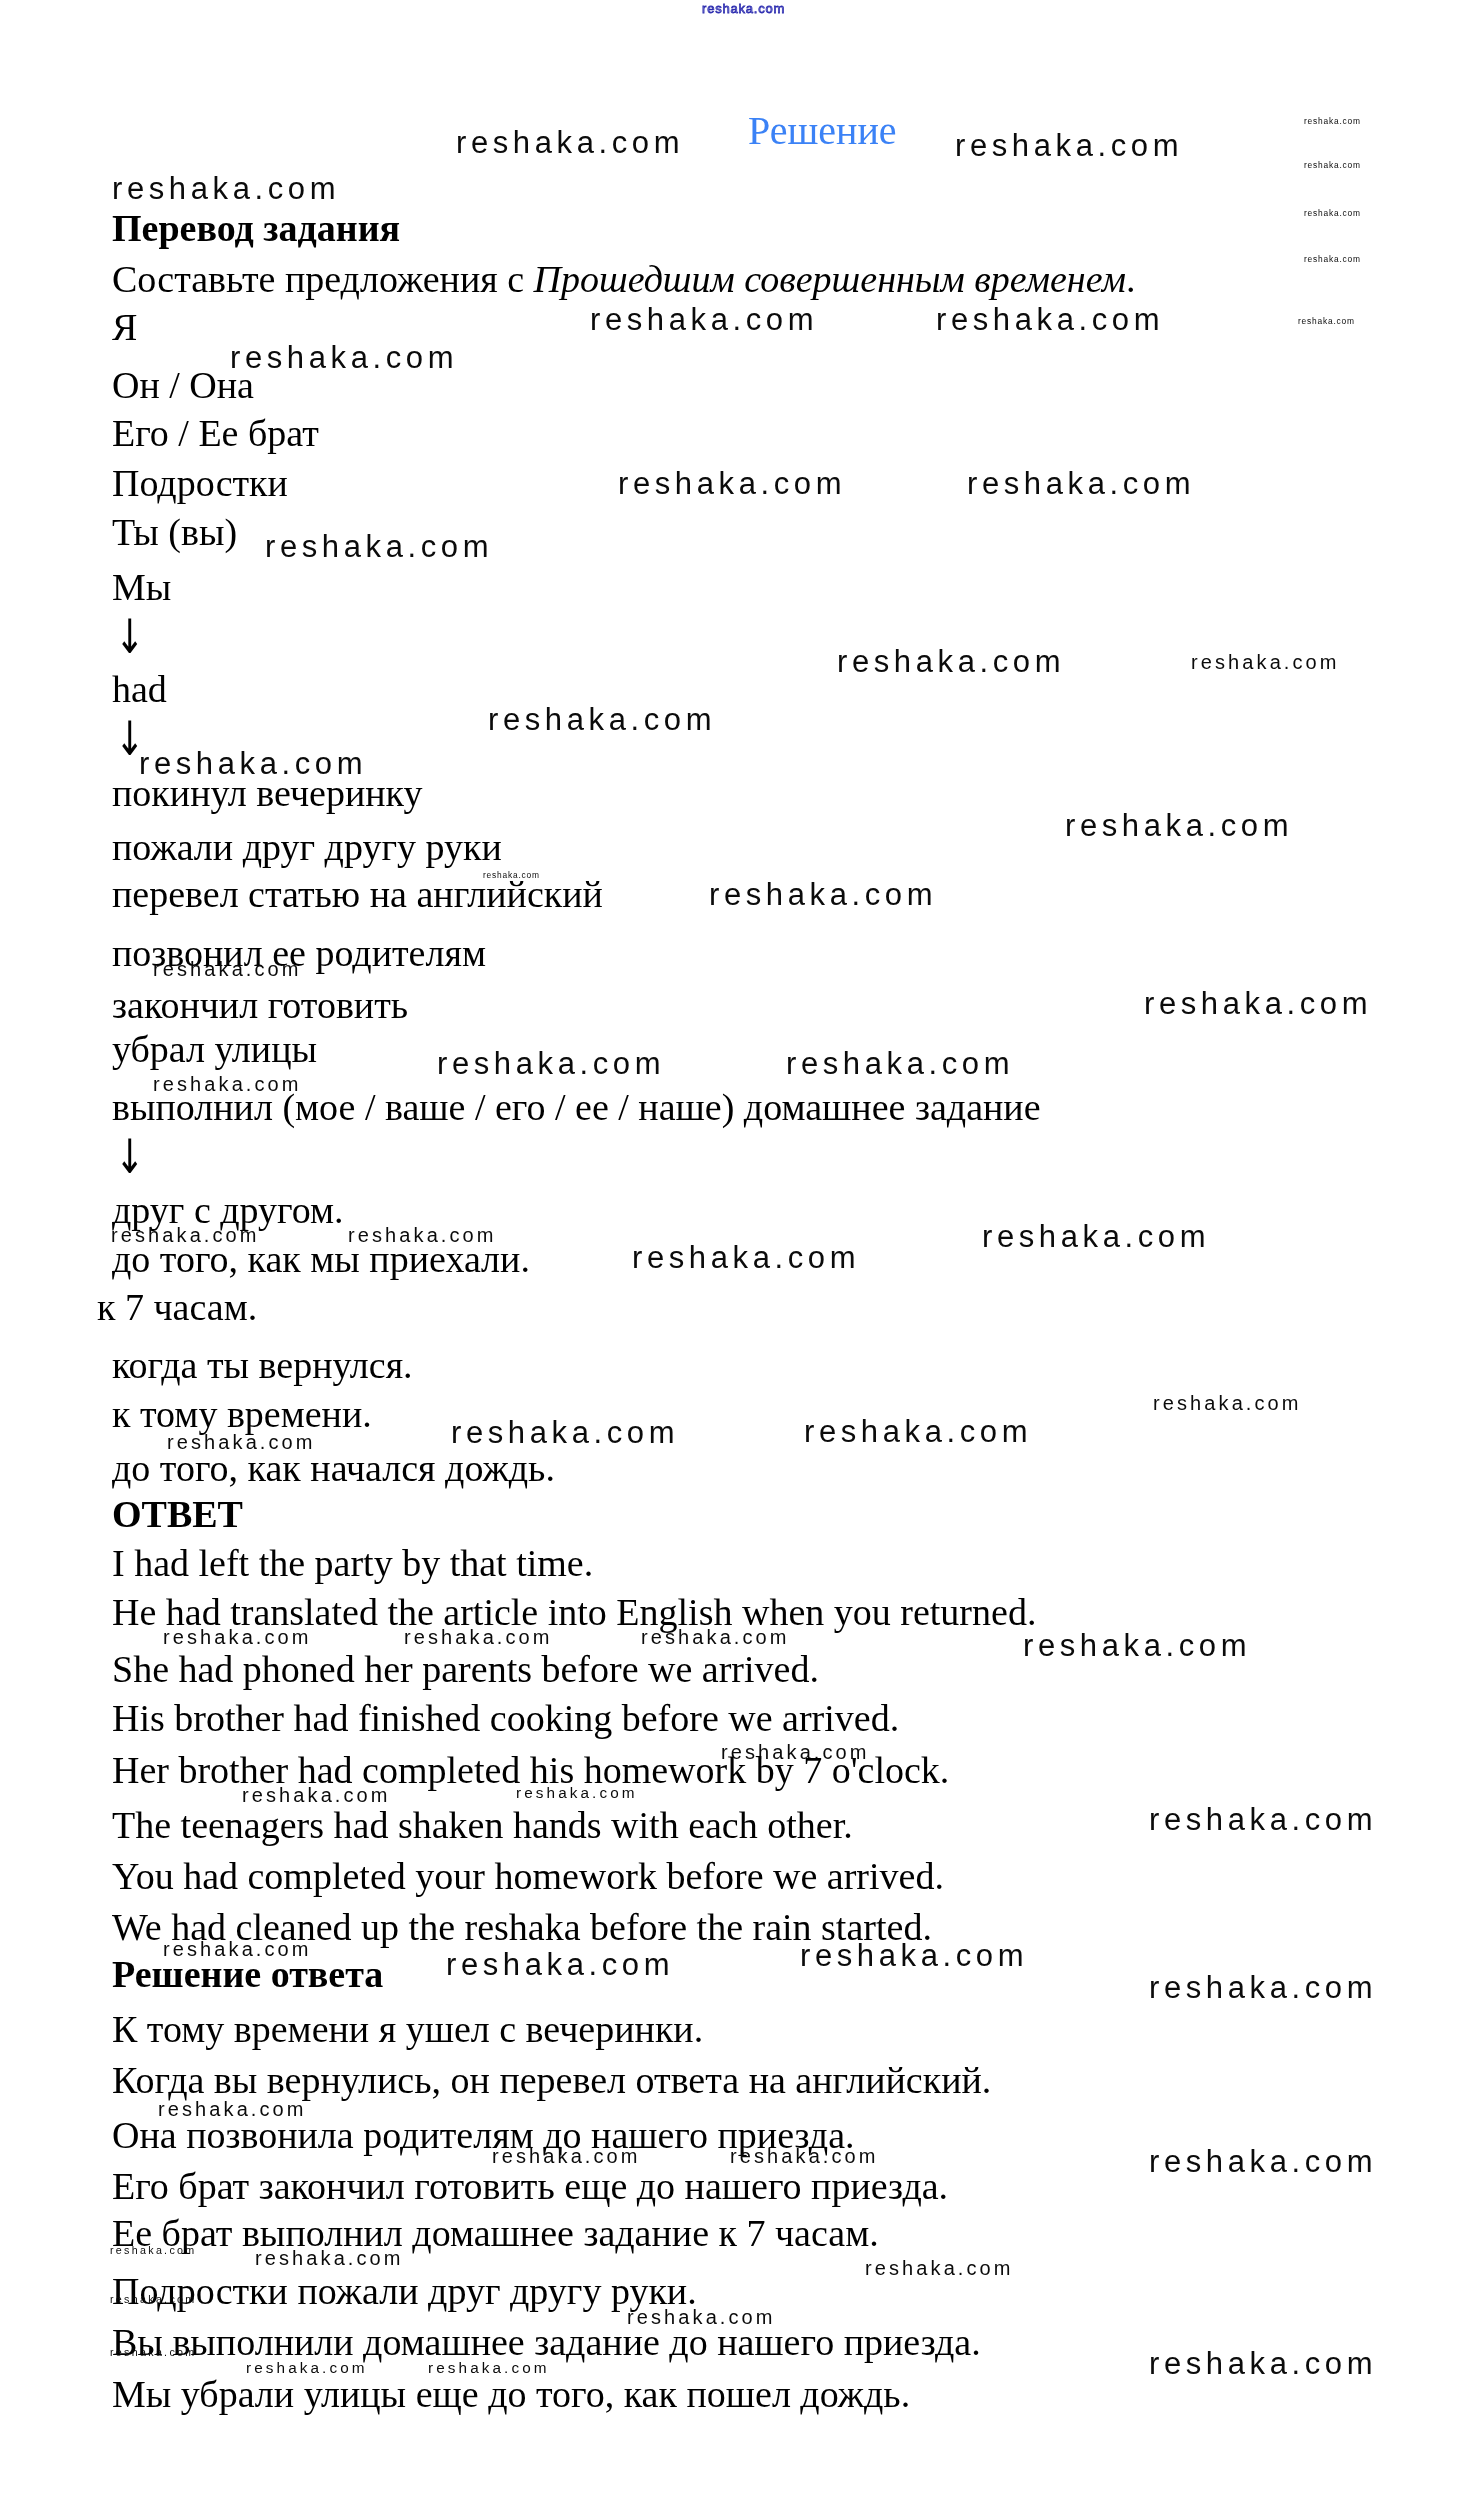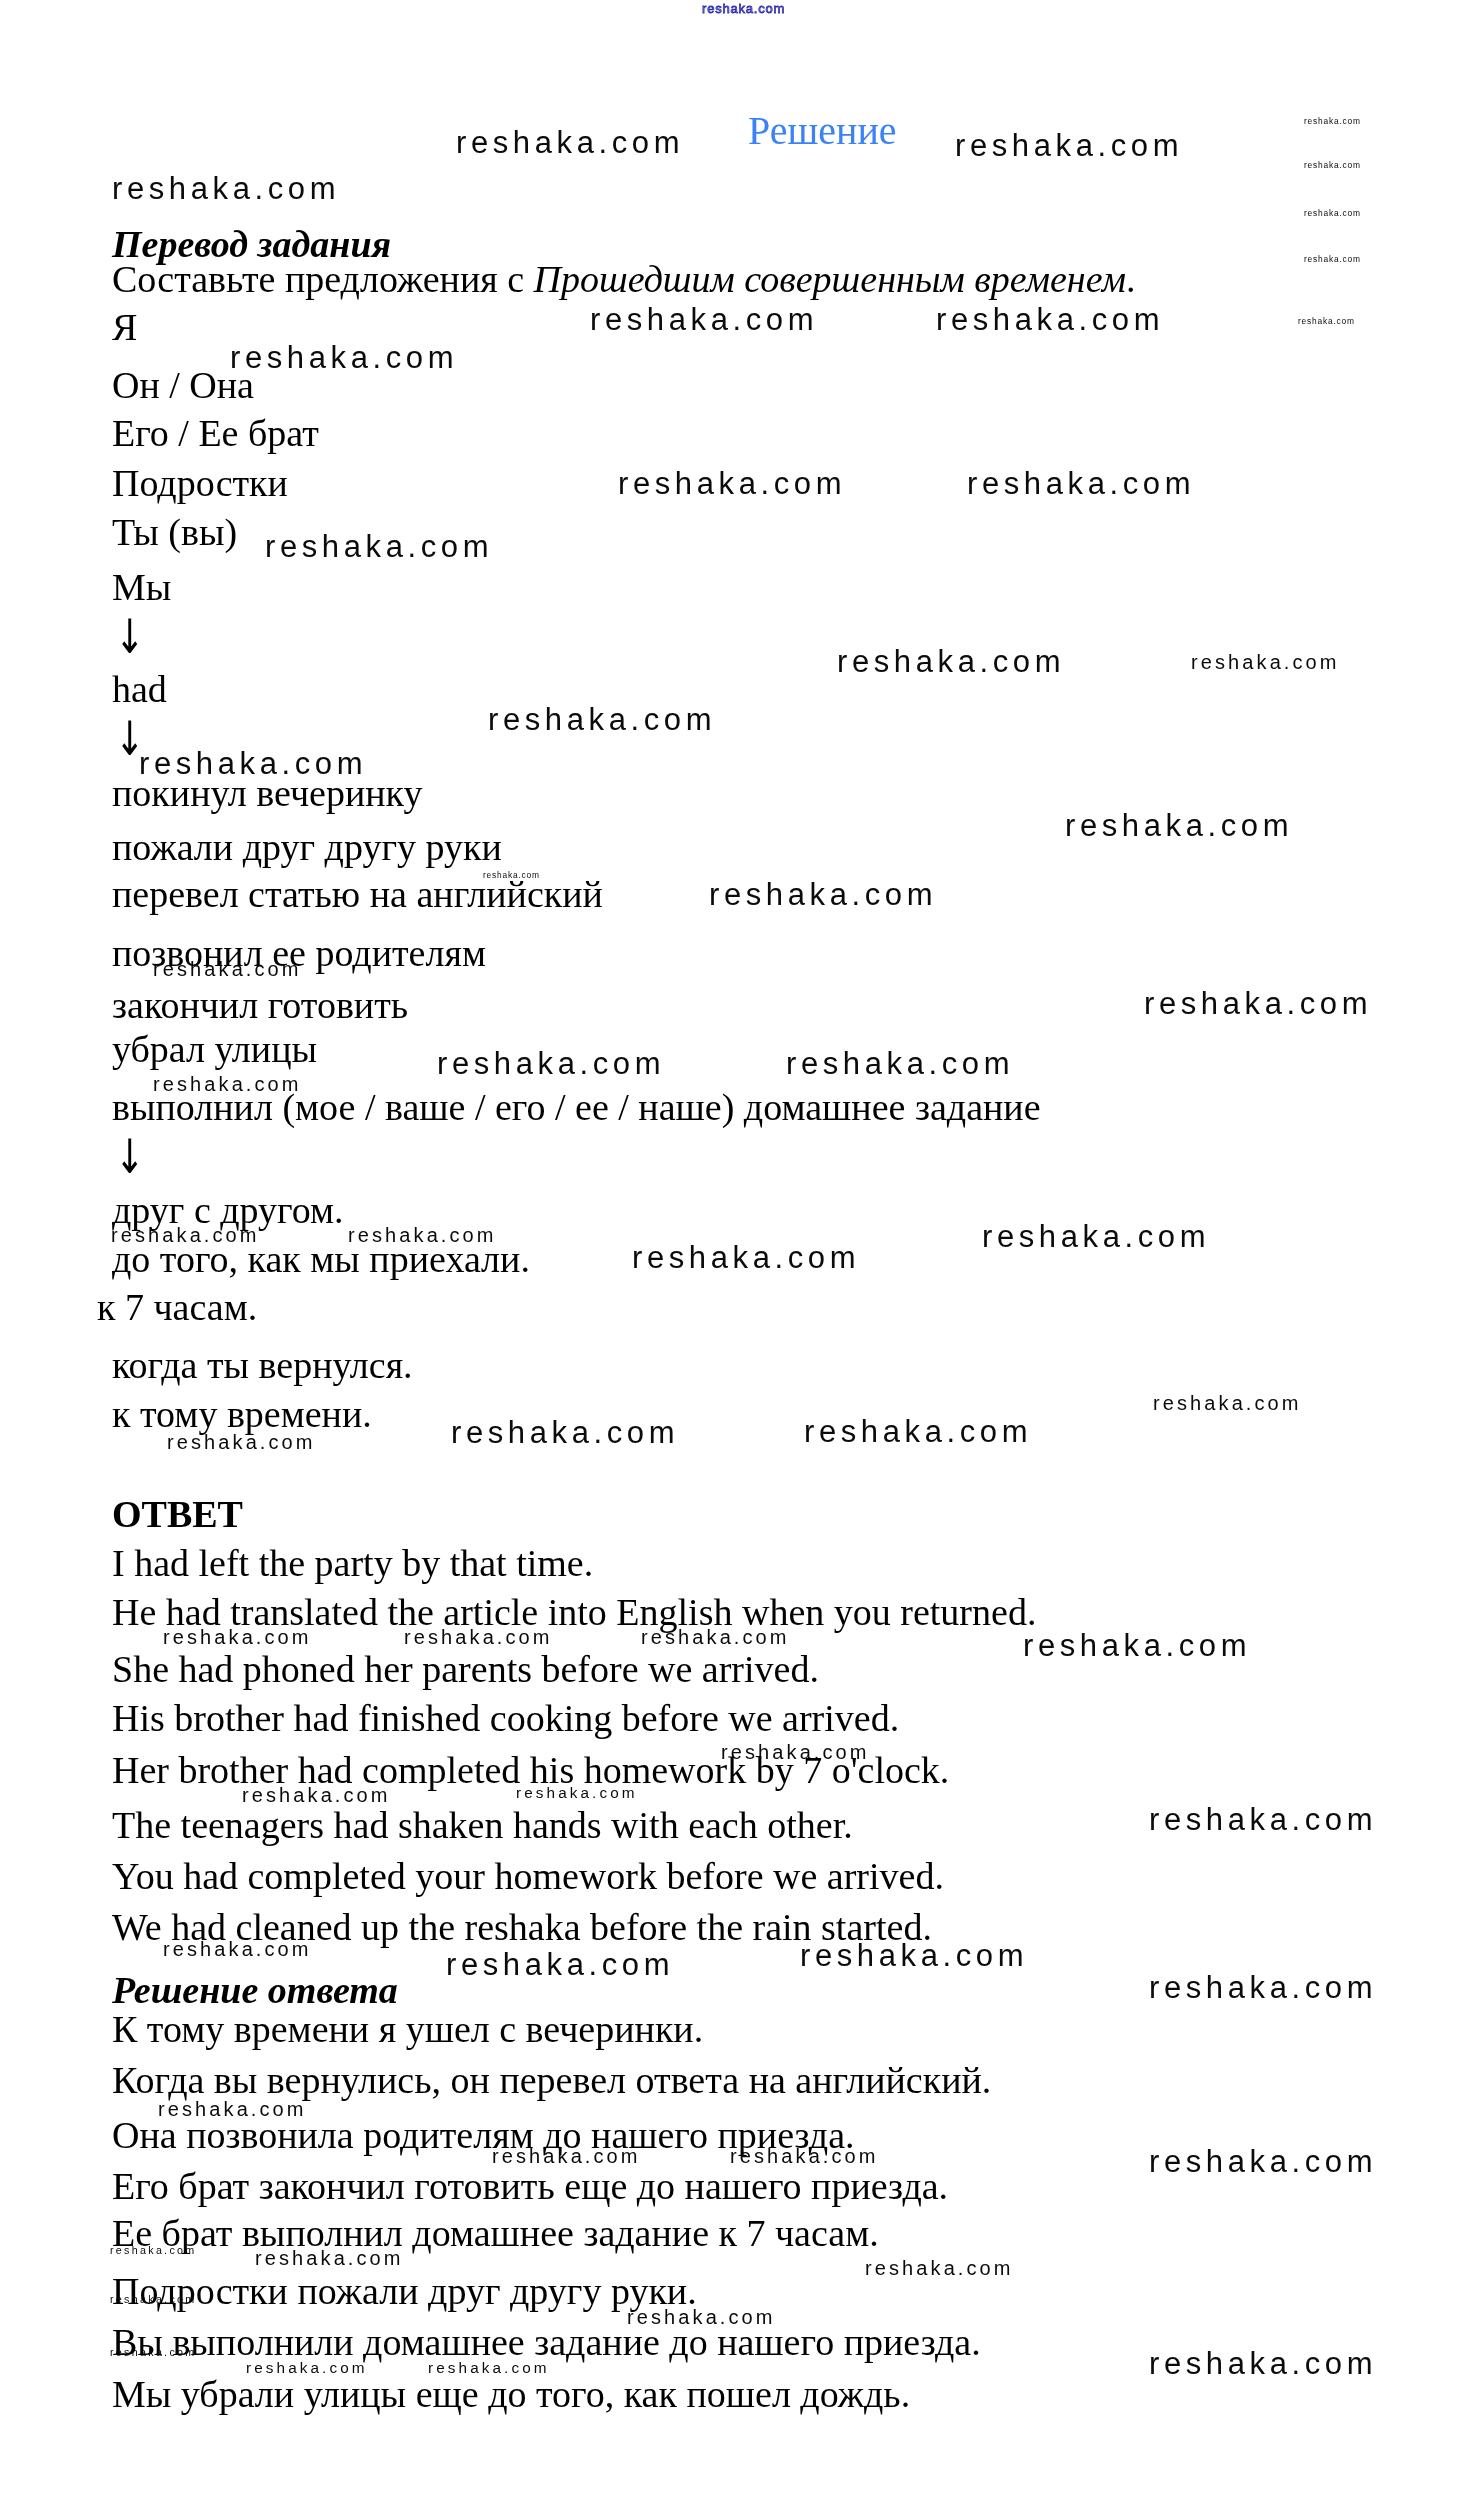--- a/index.html
+++ b/index.html
@@ -1,20 +1,20 @@
 <!DOCTYPE html>
 <html style="font-size:12.3px"><head>
 <meta charset="utf-8">
 <style>
   html,body{margin:0;padding:0;background:#ffffff;}
   #page{position:relative;width:1483px;height:2512px;background:#ffffff;overflow:hidden;}
   .ln{position:absolute;font-family:"Liberation Serif",serif;font-size:38px;line-height:1.1;
       white-space:nowrap;color:#000;}
   .ln.bold{font-weight:bold;text-align:center;}
-  .ln.bi{font-weight:bold;font-style:italic;margin-top:16px;}
+  .ln.bi{font-weight:bold;}
   .it{font-style:italic;}
   .title{position:absolute;font-family:"Liberation Serif",serif;font-size:40px;color:#3b82f6;white-space:nowrap;}
   .arrow{position:absolute;font-family:"DejaVu Sans",sans-serif;font-size:35px;color:#000;
          transform:scaleY(1.35);transform-origin:top left;}
   .wm{position:absolute;font-family:"Liberation Sans",sans-serif;color:#0b0b0b;white-space:nowrap;line-height:1;}
   .wm-xl{font-size:31px;letter-spacing:4.6px;}
   .wm-lg{font-size:20px;letter-spacing:3.1px;}
   .wm-md{font-size:15.3px;letter-spacing:3.1px;}
   .wm-sm{font-size:10.7px;letter-spacing:2.3px;}
   .wm-xs{font-size:8.4px;letter-spacing:0.8px;}
@@ -99,20 +99,21 @@
 
   <div class="ln" style="left:97px;top:1287px">к 7 часам.</div>
   <div class="ln" style="left:112px;top:1345px">когда ты вернулся.</div>
 
   <div class="ln" style="left:112px;top:1394px">к тому времени.</div>
   <span class="wm wm-lg" style="left:1153px;top:1393px">reshaka.com</span>
   <span class="wm wm-xl" style="left:451px;top:1417px">reshaka.com</span>
   <span class="wm wm-xl" style="left:804px;top:1416px">reshaka.com</span>
   <span class="wm wm-lg" style="left:167px;top:1432px">reshaka.com</span>
 
+  <div class="ln" style="left:112px;top:1448px">до того, как начался дождь.</div>
 
   <div class="ln bold" style="left:112px;top:1494px">ОТВЕТ</div>
 
   <div class="ln" style="left:112px;top:1543px">I had left the party by that time.</div>
   <div class="ln" style="left:112px;top:1592px">He had translated the article into English when you returned.</div>
 
   <span class="wm wm-lg" style="left:163px;top:1627px">reshaka.com</span>
   <span class="wm wm-lg" style="left:404px;top:1627px">reshaka.com</span>
   <span class="wm wm-lg" style="left:641px;top:1627px">reshaka.com</span>
   <span class="wm wm-xl" style="left:1023px;top:1630px">reshaka.com</span>

